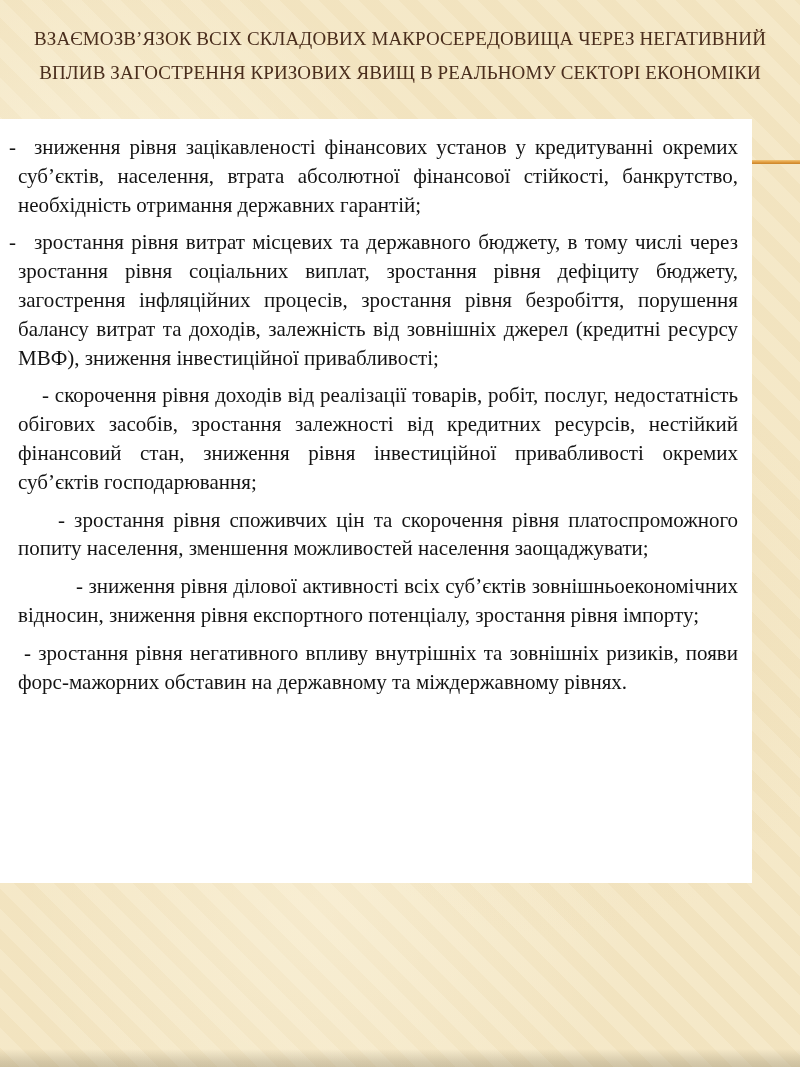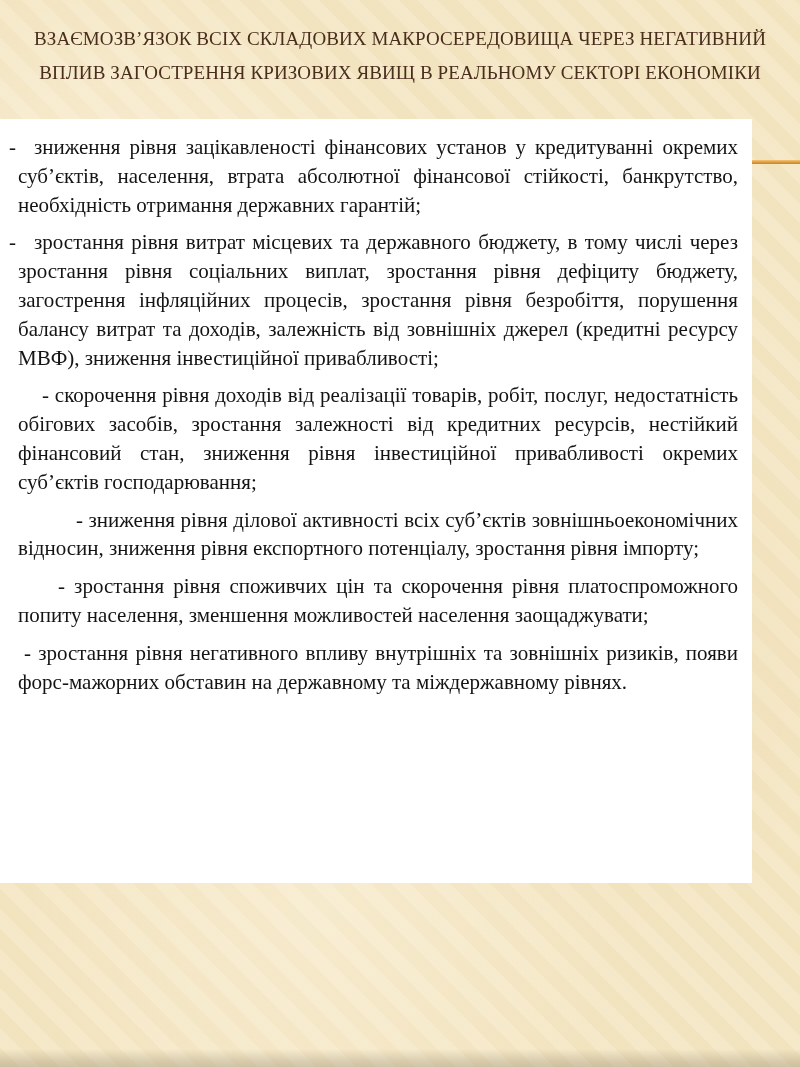--- a/index.html
+++ b/index.html
@@ -82,23 +82,23 @@
   <h1 class="title">ВЗАЄМОЗВ’ЯЗОК ВСІХ СКЛАДОВИХ МАКРОСЕРЕДОВИЩА ЧЕРЕЗ НЕГАТИВНИЙ ВПЛИВ ЗАГОСТРЕННЯ КРИЗОВИХ ЯВИЩ В РЕАЛЬНОМУ СЕКТОРІ ЕКОНОМІКИ</h1>
 
   <div class="panel">
 
     <p class="bullet hang"><span class="dash">-</span><span>зниження рівня зацікавленості фінансових установ у кредитуванні окремих суб’єктів, населення, втрата абсолютної фінансової стійкості, банкрутство, необхідність отримання державних гарантій;</span></p>
 
     <p class="bullet hang"><span class="dash">-</span><span>зростання рівня витрат місцевих та державного бюджету, в тому числі через зростання рівня соціальних виплат, зростання рівня дефіциту бюджету, загострення інфляційних процесів, зростання рівня безробіття, порушення балансу витрат та доходів, залежність від зовнішніх джерел (кредитні ресурсу МВФ), зниження інвестиційної привабливості;</span></p>
 
     <p class="bullet indent-b3"><span>- скорочення рівня доходів від реалізації товарів, робіт, послуг, недостатність обігових засобів, зростання залежності від кредитних ресурсів, нестійкий фінансовий стан, зниження рівня інвестиційної привабливості окремих суб’єктів господарювання;</span></p>
 
+    <p class="bullet indent-b4"><span>- зростання рівня споживчих цін та скорочення рівня платоспроможного попиту населення, зменшення можливостей населення заощаджувати;</span></p>
+
     <p class="bullet indent-b5"><span>- зниження рівня ділової активності всіх суб’єктів зовнішньоекономічних відносин, зниження рівня експортного потенціалу, зростання рівня імпорту;</span></p>
-
-    <p class="bullet indent-b4"><span>- зростання рівня споживчих цін та скорочення рівня платоспроможного попиту населення, зменшення можливостей населення заощаджувати;</span></p>
 
     <p class="bullet indent-b6"><span>- зростання рівня негативного впливу внутрішніх та зовнішніх ризиків, появи форс-мажорних обставин на державному та міждержавному рівнях.</span></p>
 
   </div>
 
   <div class="accent-line"></div>
 
   <div class="bottom-edge"></div>
 
 </div>

